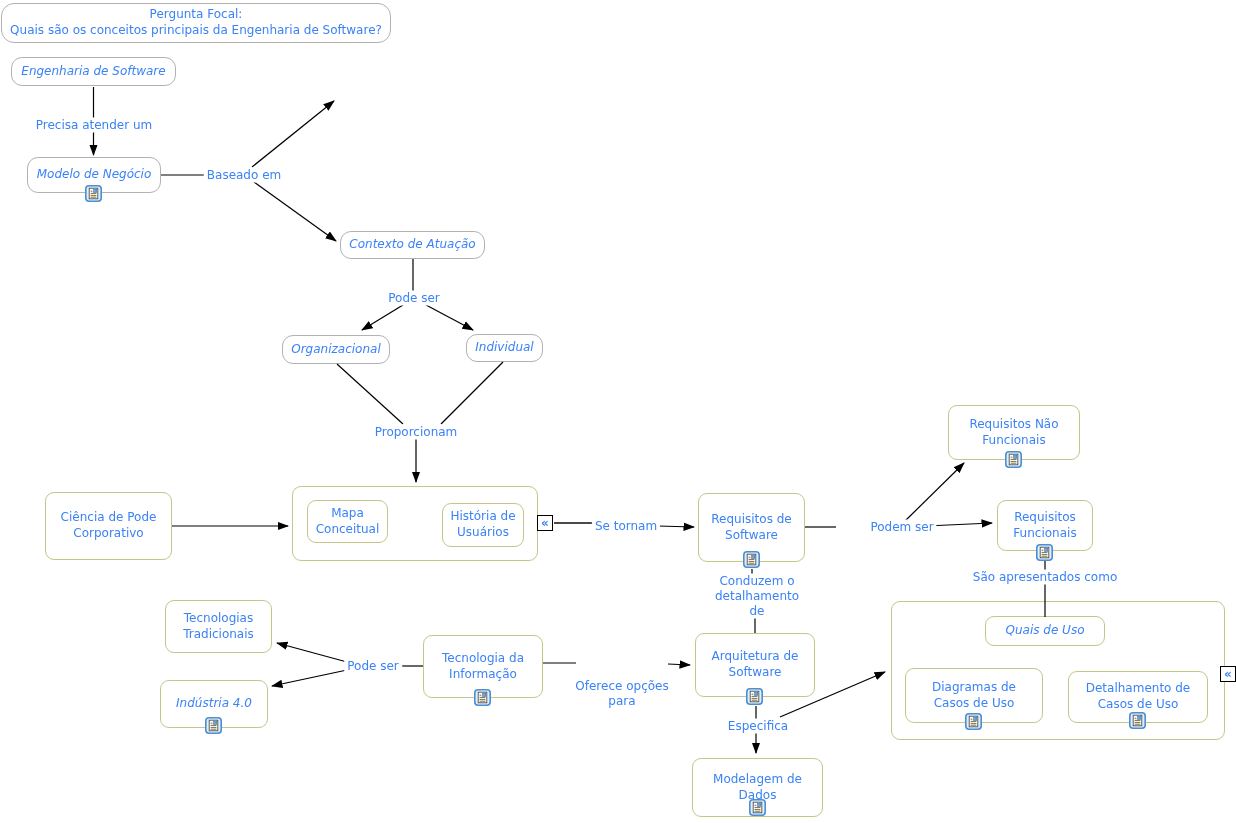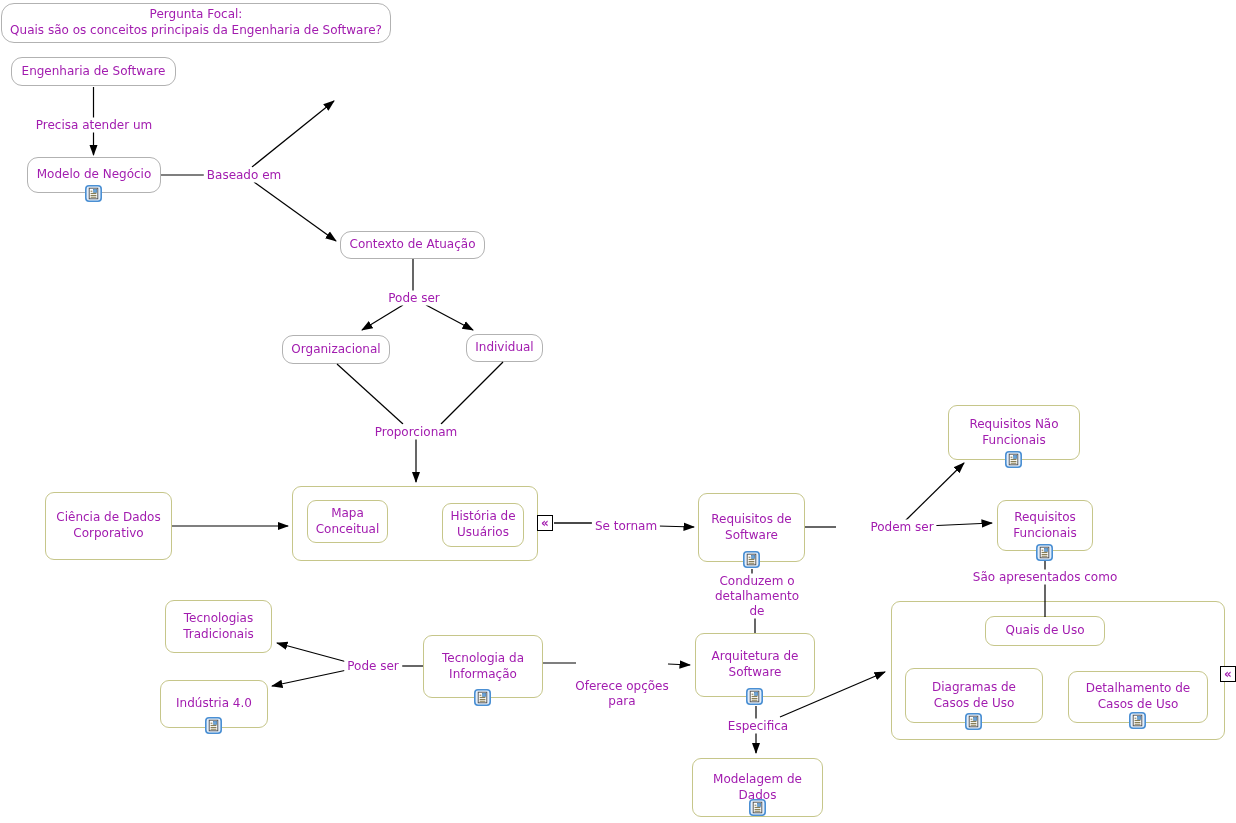--- a/index.html
+++ b/index.html
@@ -1,28 +1,28 @@
 <!DOCTYPE html>
 <html><head>
 <meta charset="utf-8">
 <style>
   html,body { margin:0; padding:0; background:#ffffff; }
   #canvas {
     position:relative; width:1236px; height:823px; background:#ffffff;
-    font-family:"DejaVu Sans","Liberation Sans",sans-serif; color:#a21caf;
+    font-family:"DejaVu Sans","Liberation Sans",sans-serif; color:#3b82f6;
     overflow:hidden;
   }
   .concept {
     position:absolute; background:#ffffff; border:1.5px solid #b2b2b2;
     border-radius:11px; box-sizing:border-box;
     display:flex; align-items:center; justify-content:center;
     text-align:center; font-size:12px; line-height:1.3; z-index:2;
   }
   .concept .lbl { display:block; }
-  .concept.nowrap .lbl { white-space:nowrap; }
+  .concept.nowrap .lbl { white-space:nowrap;font-style:italic; }
   .concept.olive { border-color:#c6c68a; border-radius:9px; }
   .concept.group { z-index:1; }
   .focal { border-radius:13px; z-index:2; flex-direction:column; }
   .focal .line { white-space:nowrap; }
   .link-label {
     position:absolute; transform:translate(-50%,-50%);
     background:#ffffff; padding:0 3px; font-size:12px; line-height:1.25;
     white-space:nowrap; text-align:center; z-index:4;
   }
   .link-label.wrap { white-space:normal; box-sizing:border-box; }
@@ -93,21 +93,21 @@
     <span class="lbl">Contexto de Atuação</span>
   </div>
   <div class="concept nowrap" style="left:282px;top:335px;width:108px;height:29px;">
     <span class="lbl">Organizacional</span>
   </div>
   <div class="concept nowrap" style="left:466px;top:334px;width:77px;height:28px;">
     <span class="lbl">Individual</span>
   </div>
 
   <div class="concept olive" style="left:45px;top:492px;width:127px;height:68px;">
-    <span class="lbl" style="width:112px;">Ciência de Dados Corporativo</span>
+    <span class="lbl" style="width:112px;">Ciência de Pode Corporativo</span>
   </div>
 
   <div class="concept olive group" style="left:292px;top:486px;width:246px;height:75px;"></div>
   <div class="concept olive" style="left:307px;top:500px;width:81px;height:43px;">
     <span class="lbl" style="width:70px;">Mapa Conceitual</span>
   </div>
   <div class="concept olive" style="left:442px;top:503px;width:82px;height:44px;">
     <span class="lbl" style="width:74px;">História de Usuários</span>
   </div>
 

